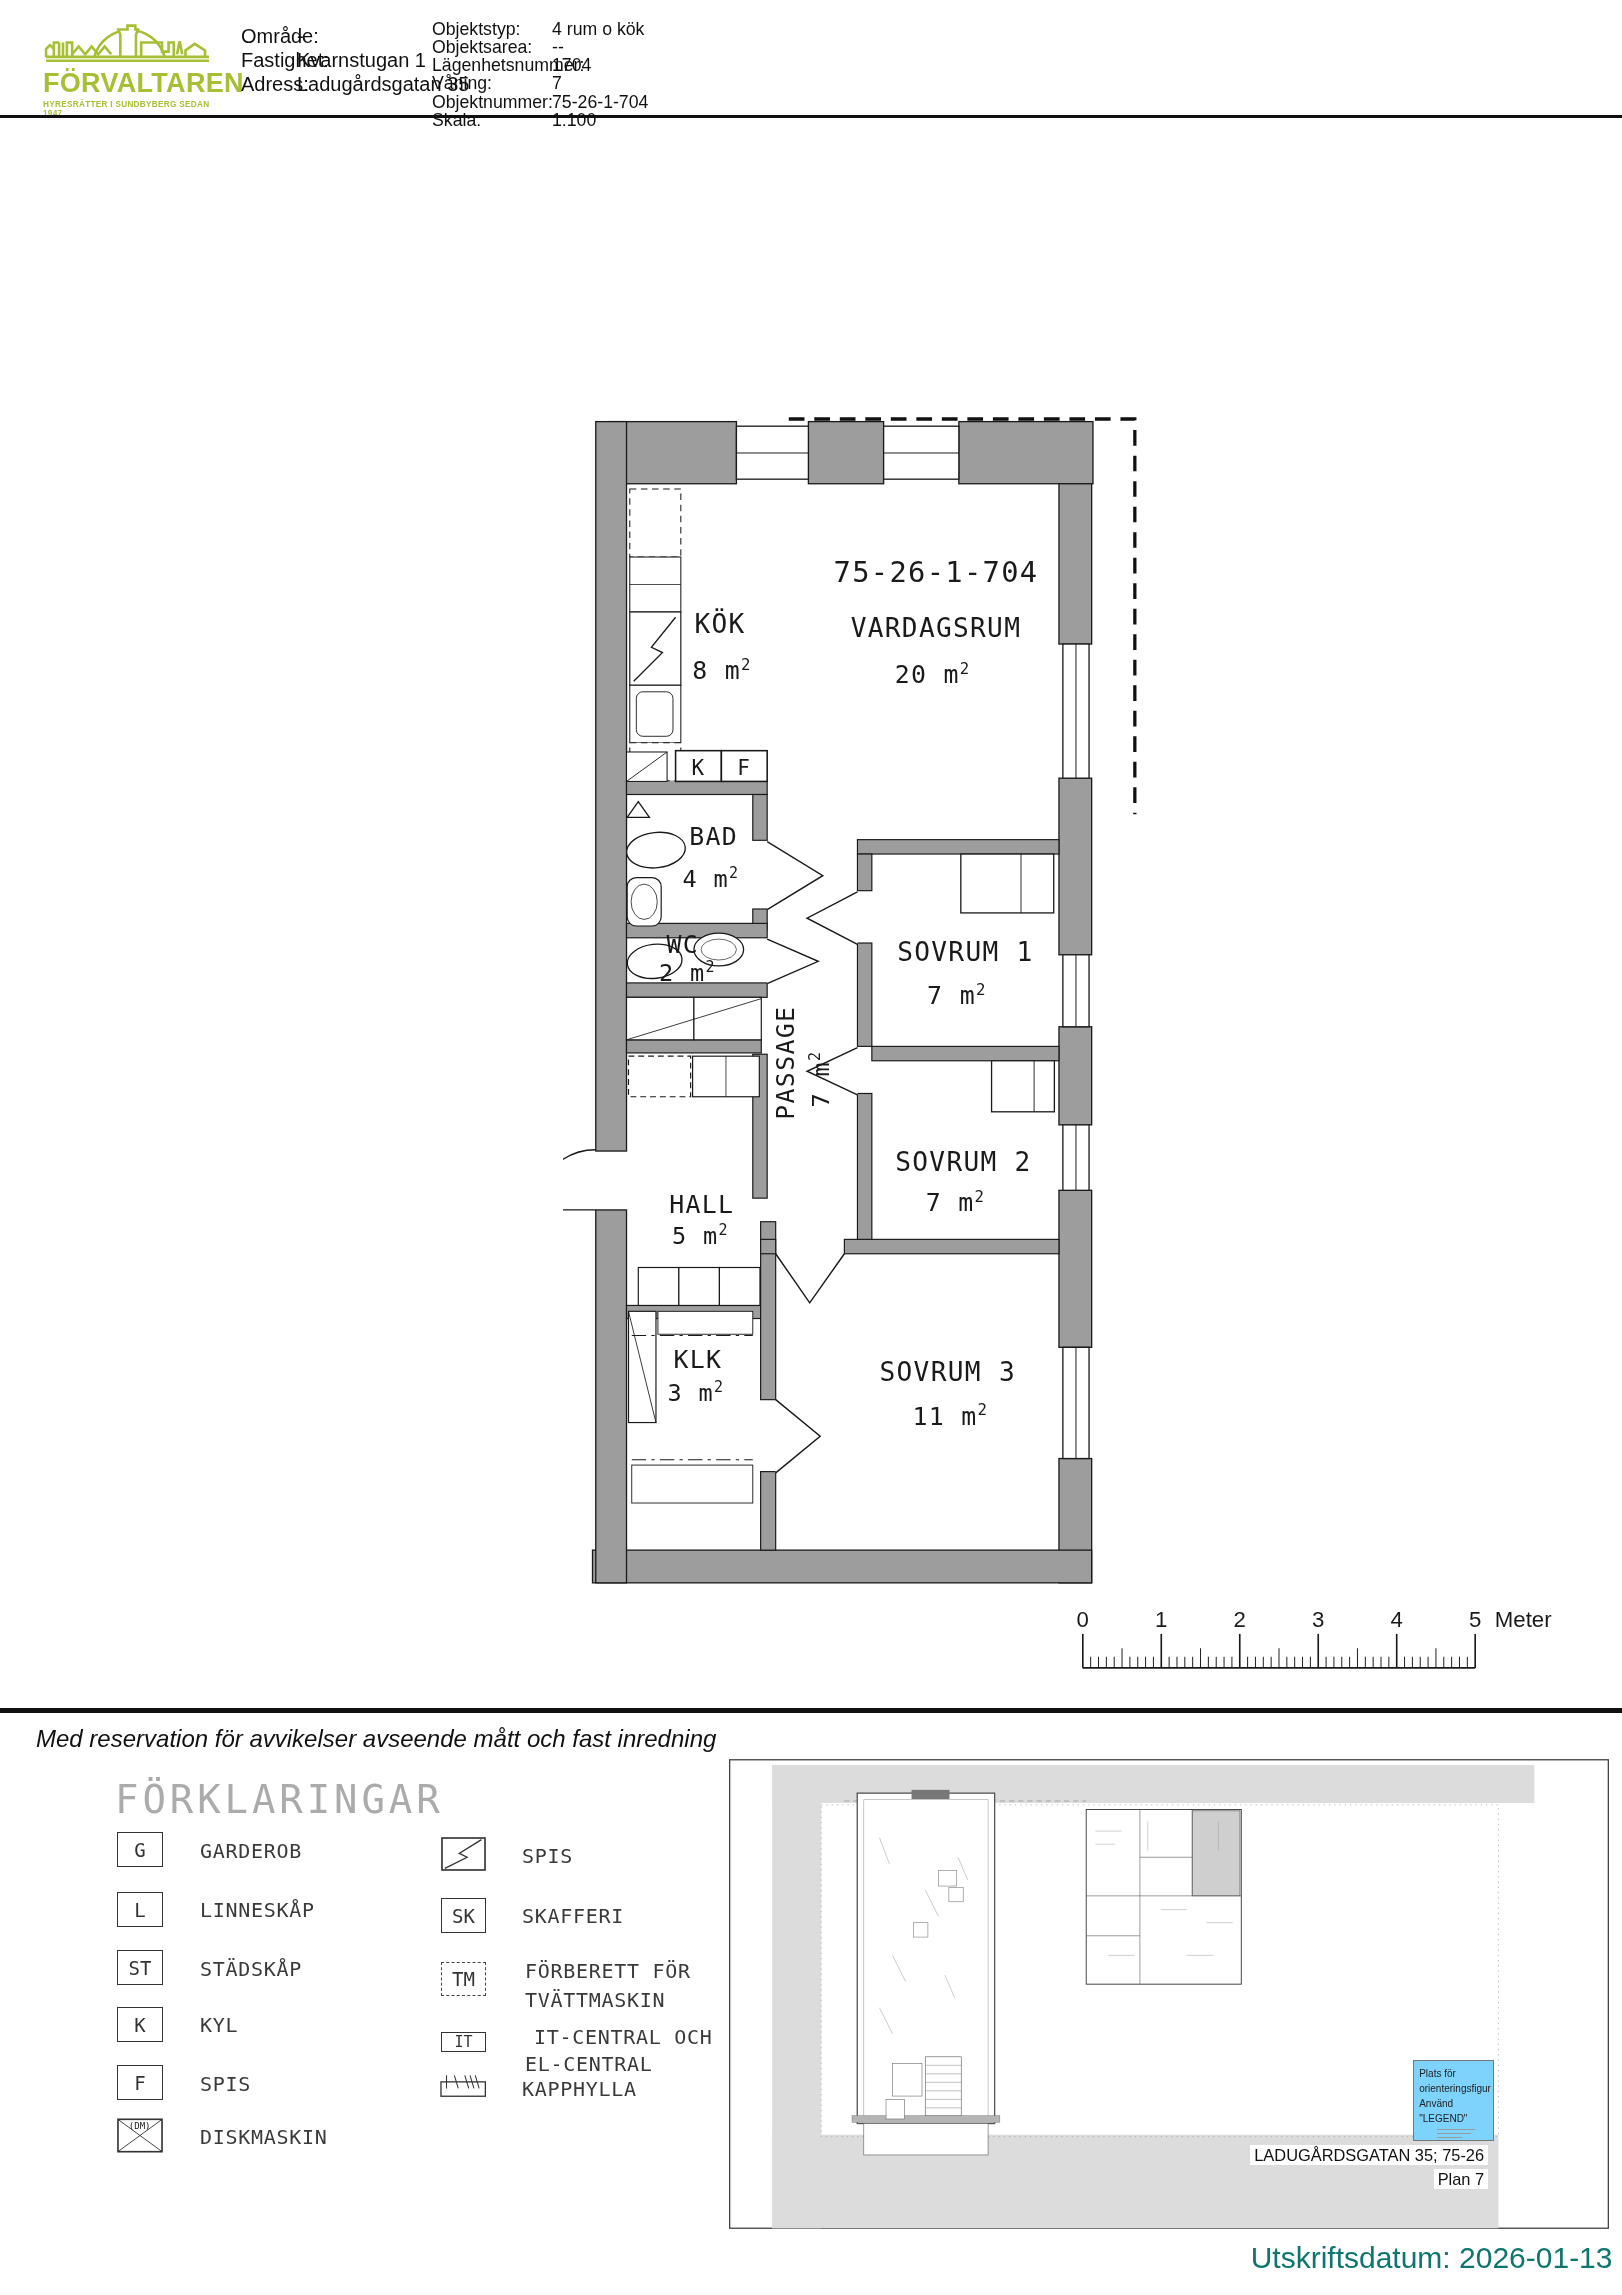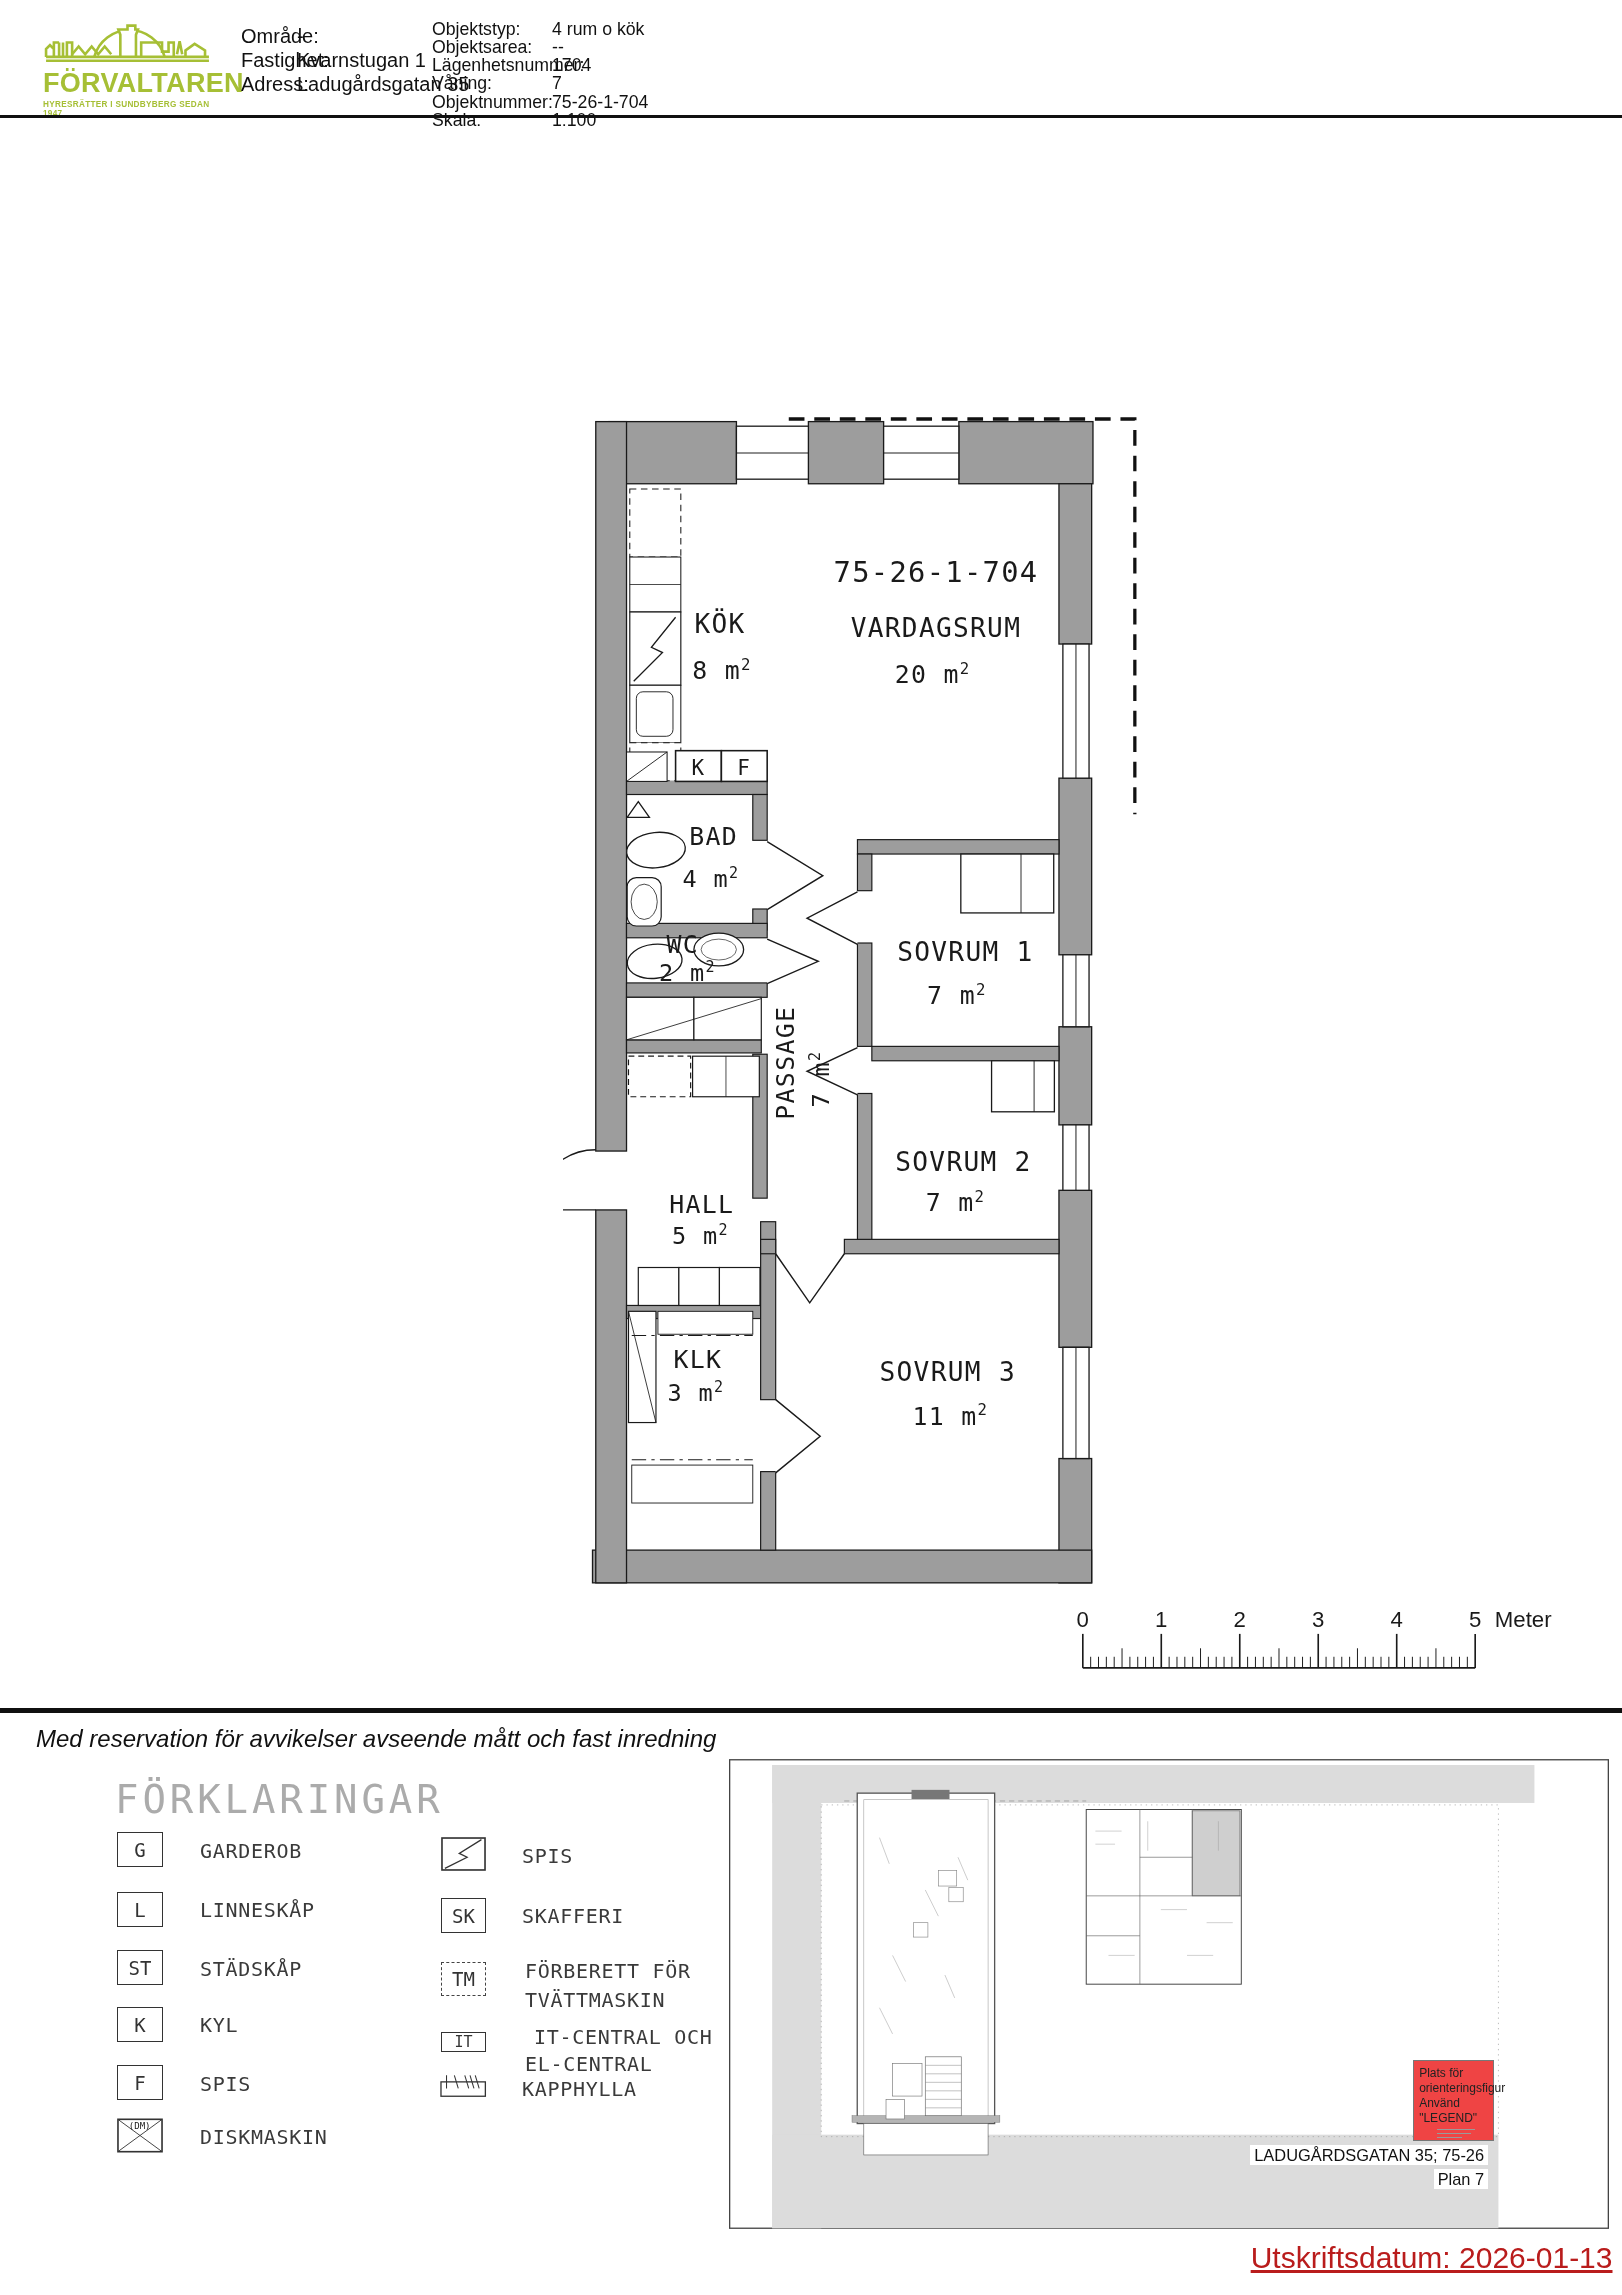--- a/index.html
+++ b/index.html
@@ -20,26 +20,26 @@
   .disclaimer { font-style:italic; font-size:24px; }
 
   
   .lgd-title { font-family:"DejaVu Sans Mono", monospace; font-size:39px; letter-spacing:3.9px; color:#ababab; }
   .lgd-box { position:absolute; border:1.6px solid #333; background:#fff; display:flex; align-items:center; justify-content:center;
              font-family:"DejaVu Sans Mono", monospace; font-size:19px; color:#333; }
   .lgd-box.dashed { border:1.6px dashed #444; }
   .lgd-lab { position:absolute; font-family:"DejaVu Sans Mono", monospace; font-size:20px; letter-spacing:0.7px; color:#3a3a3a; white-space:nowrap; }
 
   
-  .plats-box { position:absolute; left:1413px; top:2060px; width:81px; height:81px; background:#ef4444;
-               border:1px solid #777; padding:5.2px 3.9px 2.6px 5.2px; font-size:12px; line-height:15px; color:#222; }
+  .plats-box { position:absolute; left:1413px; top:2060px; width:81px; height:81px; background:#7dd3fc;
+               border:1px solid #777; padding:5.2px 3.9px 2.6px 5.2px; font-size:10px; line-height:15px; color:#222; }
   .tiny-bar { height:1.3px; background:#9a9a9a; margin:2.6px 0 0 18.3px; }
   .ov-label { position:absolute; background:#fff; font-size:16.4px; color:#111; padding:0.7px 3.9px; white-space:nowrap; }
 
-  .footer-date { position:absolute; right:10.5px; top:2241px; font-size:30px; color:#b91c1c;text-decoration:underline; }
+  .footer-date { position:absolute; right:10.5px; top:2241px; font-size:30px; color:#0f766e; }
 
   svg text { fill:#1a1a1a; }
   .cad { font-family:"DejaVu Sans Mono", monospace; letter-spacing:2px; }
 </style>
 </head>
 <body>
 
 <div class="page">
 
   <div class="abs" style="left:43px; top:23px; width:169px;">

